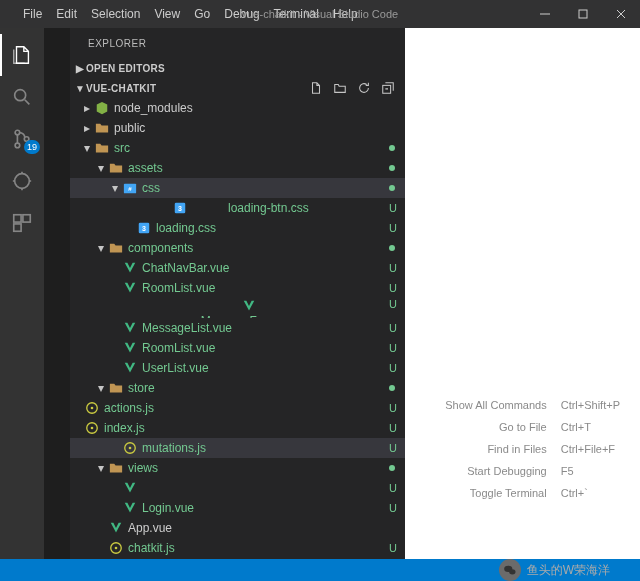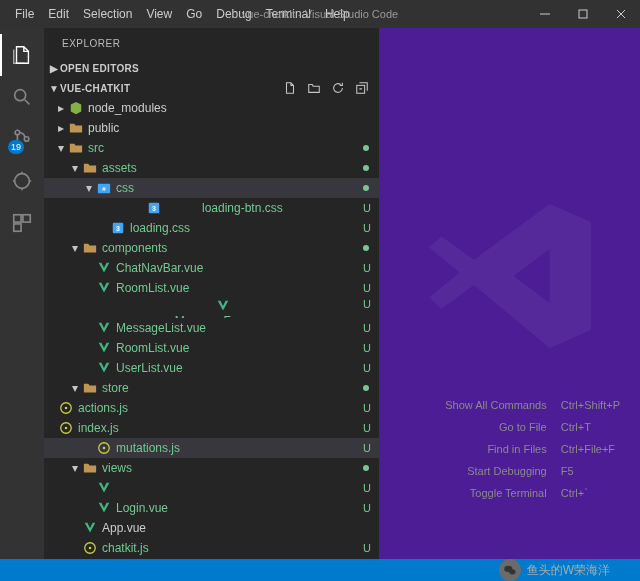--- a/index.html
+++ b/index.html
@@ -1,43 +1,43 @@
 <!DOCTYPE html>
 <html><head>
 <meta charset="utf-8">
 <style>
 * { margin: 0; padding: 0; box-sizing: border-box; font-family: "Segoe UI", sans-serif; }
 body { width: 640px; height: 581px; background: #1e1e1e; color: #cccccc; font-size: 12px; overflow: hidden; }
 .titlebar { height: 28px; background: #323233; display: flex; align-items: center; position: relative; }
-.menubar { display: flex; align-items: flex-end; padding-left: 8px; }
+.menubar { display: flex; align-items: flex-end; padding-left: 16px; }
 .menu-item { padding: 0 7px; font-size: 12px; color: #cccccc; height: 28px; display: flex; align-items: center; cursor: pointer; }
 .title-center { position: absolute; left: 50%; transform: translateX(-50%); font-size: 11px; color: #999; }
 .window-controls { position: absolute; right: 0; display: flex; }
 .win-ctrl { width: 38px; height: 28px; display: flex; align-items: center; justify-content: center; color: #cccccc; cursor: pointer; }
 .main { display: flex; height: calc(100% - 50px); }
 .activitybar { width: 44px; background: #333333; display: flex; flex-direction: column; align-items: center; padding-top: 6px; }
 .act-item { width: 44px; height: 42px; display: flex; align-items: center; justify-content: center; position: relative; cursor: pointer; color: #858585; }
 .act-item.active { color: #fff; }
 .act-item.active::before { content: ""; position: absolute; left: 0; top: 0; bottom: 0; width: 2px; background: #fff; }
-.act-badge { position: absolute; bottom: 6px; right: 20px; background: #007acc; color: #fff; font-size: 9px; border-radius: 7px; min-width: 14px; height: 14px; display: flex; align-items: center; justify-content: center; padding: 0 3px; }
-.sidebar { width: 335px; background: #252526; display: flex; flex-direction: column; }
+.act-badge { position: absolute; bottom: 6px; right: 4px; background: #007acc; color: #fff; font-size: 9px; border-radius: 7px; min-width: 14px; height: 14px; display: flex; align-items: center; justify-content: center; padding: 0 3px; }
+.sidebar { width: 335px; background: #252526; display: flex; flex-direction: column; margin-left: 26px; }
 .sidebar-title { height: 30px; padding: 0 18px; font-size: 10px; letter-spacing: 0.5px; color: #bbbbbb; display: flex; align-items: center; }
 .section-header { height: 20px; display: flex; align-items: center; padding: 0 4px; font-size: 10px; font-weight: bold; letter-spacing: 0.3px; color: #cccccc; cursor: pointer; }
 .section-header .chev { width: 12px; display: flex; justify-content: center; }
 .section-header .actions { margin-left: auto; display: flex; gap: 10px; padding-right: 6px; color: #c5c5c5; }
 .tree { flex: 1; overflow: auto; padding-bottom: 6px; }
 .tree-row { height: 20px; display: flex; align-items: center; font-size: 12px; color: #cccccc; cursor: pointer; position: relative; }
 .tree-row.selected { background: #37373d; }
 .tree-row .tw { width: 14px; display: flex; justify-content: center; color: #c5c5c5; flex-shrink: 0; }
 .tree-row .ic { width: 16px; height: 16px; margin-right: 4px; display: flex; align-items: center; justify-content: center; flex-shrink: 0; font-size: 11px; }
 .tree-row .lbl { white-space: nowrap; overflow: hidden; text-overflow: ellipsis; }
 .tree-row .git-u { position: absolute; right: 8px; color: #73c991; font-size: 11px; }
 .tree-row .git-dot { position: absolute; right: 10px; width: 6px; height: 6px; background: #73c991; border-radius: 50%; }
 .lbl.modified { color: #73c991; }
-.editor-area { flex: 1; background: #4c1d95; position: relative; display: flex; flex-direction: column; justify-content: flex-end; align-items: center; }
+.editor-area { flex: 1; background: #ffffff; position: relative; display: flex; flex-direction: column; justify-content: flex-end; align-items: center; }
 .watermark { position: absolute; top: 50%; left: 50%; transform: translate(-50%,-60%); opacity: 0.05; }
 .shortcuts { position: absolute; right: 20px; bottom: 60px; display: grid; grid-template-columns: auto auto; gap: 10px 14px; font-size: 11px; color: #8a8a8a; align-items: center; }
 .sc-label { text-align: right; }
 .sc-key { color: #8a8a8a; }
 .statusbar { height: 22px; background: #007acc; }
 .wechat { position: absolute; right: 30px; bottom: 0; display: flex; align-items: center; gap: 6px; color: #aaa; font-size: 12px; z-index: 10; }
 .wechat .bubble { width: 22px; height: 22px; background: #6b6b6b; border-radius: 50%; display: flex; align-items: center; justify-content: center; color: #333; }
 svg { display: block; }
 </style>
 </head>

